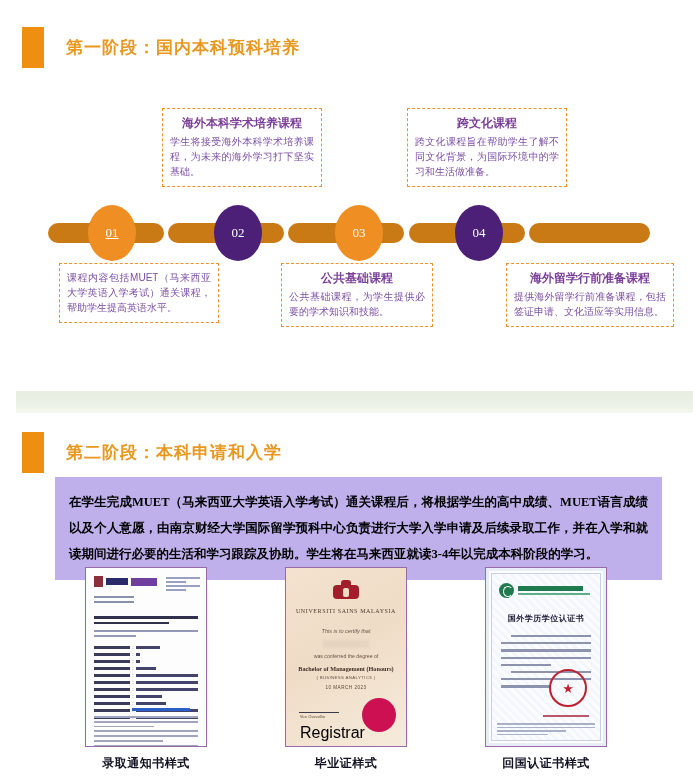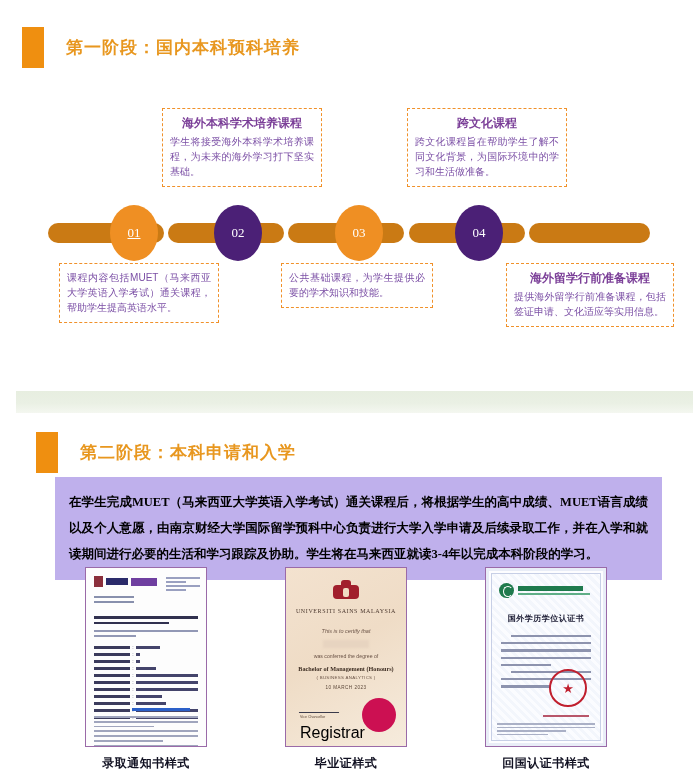--- a/index.html
+++ b/index.html
@@ -236,50 +236,51 @@
   <div class="c-body">跨文化课程旨在帮助学生了解不同文化背景，为国际环境中的学习和生活做准备。</div>
 </div>
 
 <div class="timeline">
   <div class="tl-seg" style="left:0px;   width:116px;"></div>
   <div class="tl-seg" style="left:120px; width:116px;"></div>
   <div class="tl-seg" style="left:240px; width:116px;"></div>
   <div class="tl-seg" style="left:361px; width:116px;"></div>
   <div class="tl-seg" style="left:481px; width:121px;"></div>
 
-  <div class="tl-node orange" style="left:62px;text-decoration:underline;">
+  <div class="tl-node orange" style="left:40px;text-decoration:underline;">
     <span>01</span>
   </div>
   <div class="tl-node purple" style="left:166px;">
     <span>02</span>
   </div>
   <div class="tl-node orange" style="left:287px;">
     <span>03</span>
   </div>
   <div class="tl-node purple" style="left:407px;">
     <span>04</span>
   </div>
 </div>
 
 <div class="card" style="left:59px; top:263px; width:160px;">
   <div class="c-body">课程内容包括MUET（马来西亚大学英语入学考试）通关课程，帮助学生提高英语水平。</div>
 </div>
 
 <div class="card" style="left:281px; top:263px; width:152px;">
+  <div class="c-title">公共基础课程</div>
   <div class="c-body">公共基础课程，为学生提供必要的学术知识和技能。</div>
 </div>
 
 <div class="card" style="left:506px; top:263px; width:168px;">
   <div class="c-title">海外留学行前准备课程</div>
   <div class="c-body">提供海外留学行前准备课程，包括签证申请、文化适应等实用信息。</div>
 </div>
 
 <div class="green-band"></div>
 
-<div class="section-head" style="left:36px; top:432px;text-align:right;">
+<div class="section-head" style="left:22px; top:432px;text-align:right;">
   <div class="bar"></div>
   <div class="htext">第二阶段：本科申请和入学</div>
 </div>
 
 <div class="para-box">在学生完成MUET（马来西亚大学英语入学考试）通关课程后，将根据学生的高中成绩、MUET语言成绩以及个人意愿，由南京财经大学国际留学预科中心负责进行大学入学申请及后续录取工作，并在入学和就读期间进行必要的生活和学习跟踪及协助。学生将在马来西亚就读3-4年以完成本科阶段的学习。</div>
 
 <div class="certs">
 
   <div class="cert" style="left:85px;">
     <div class="cert-frame">

